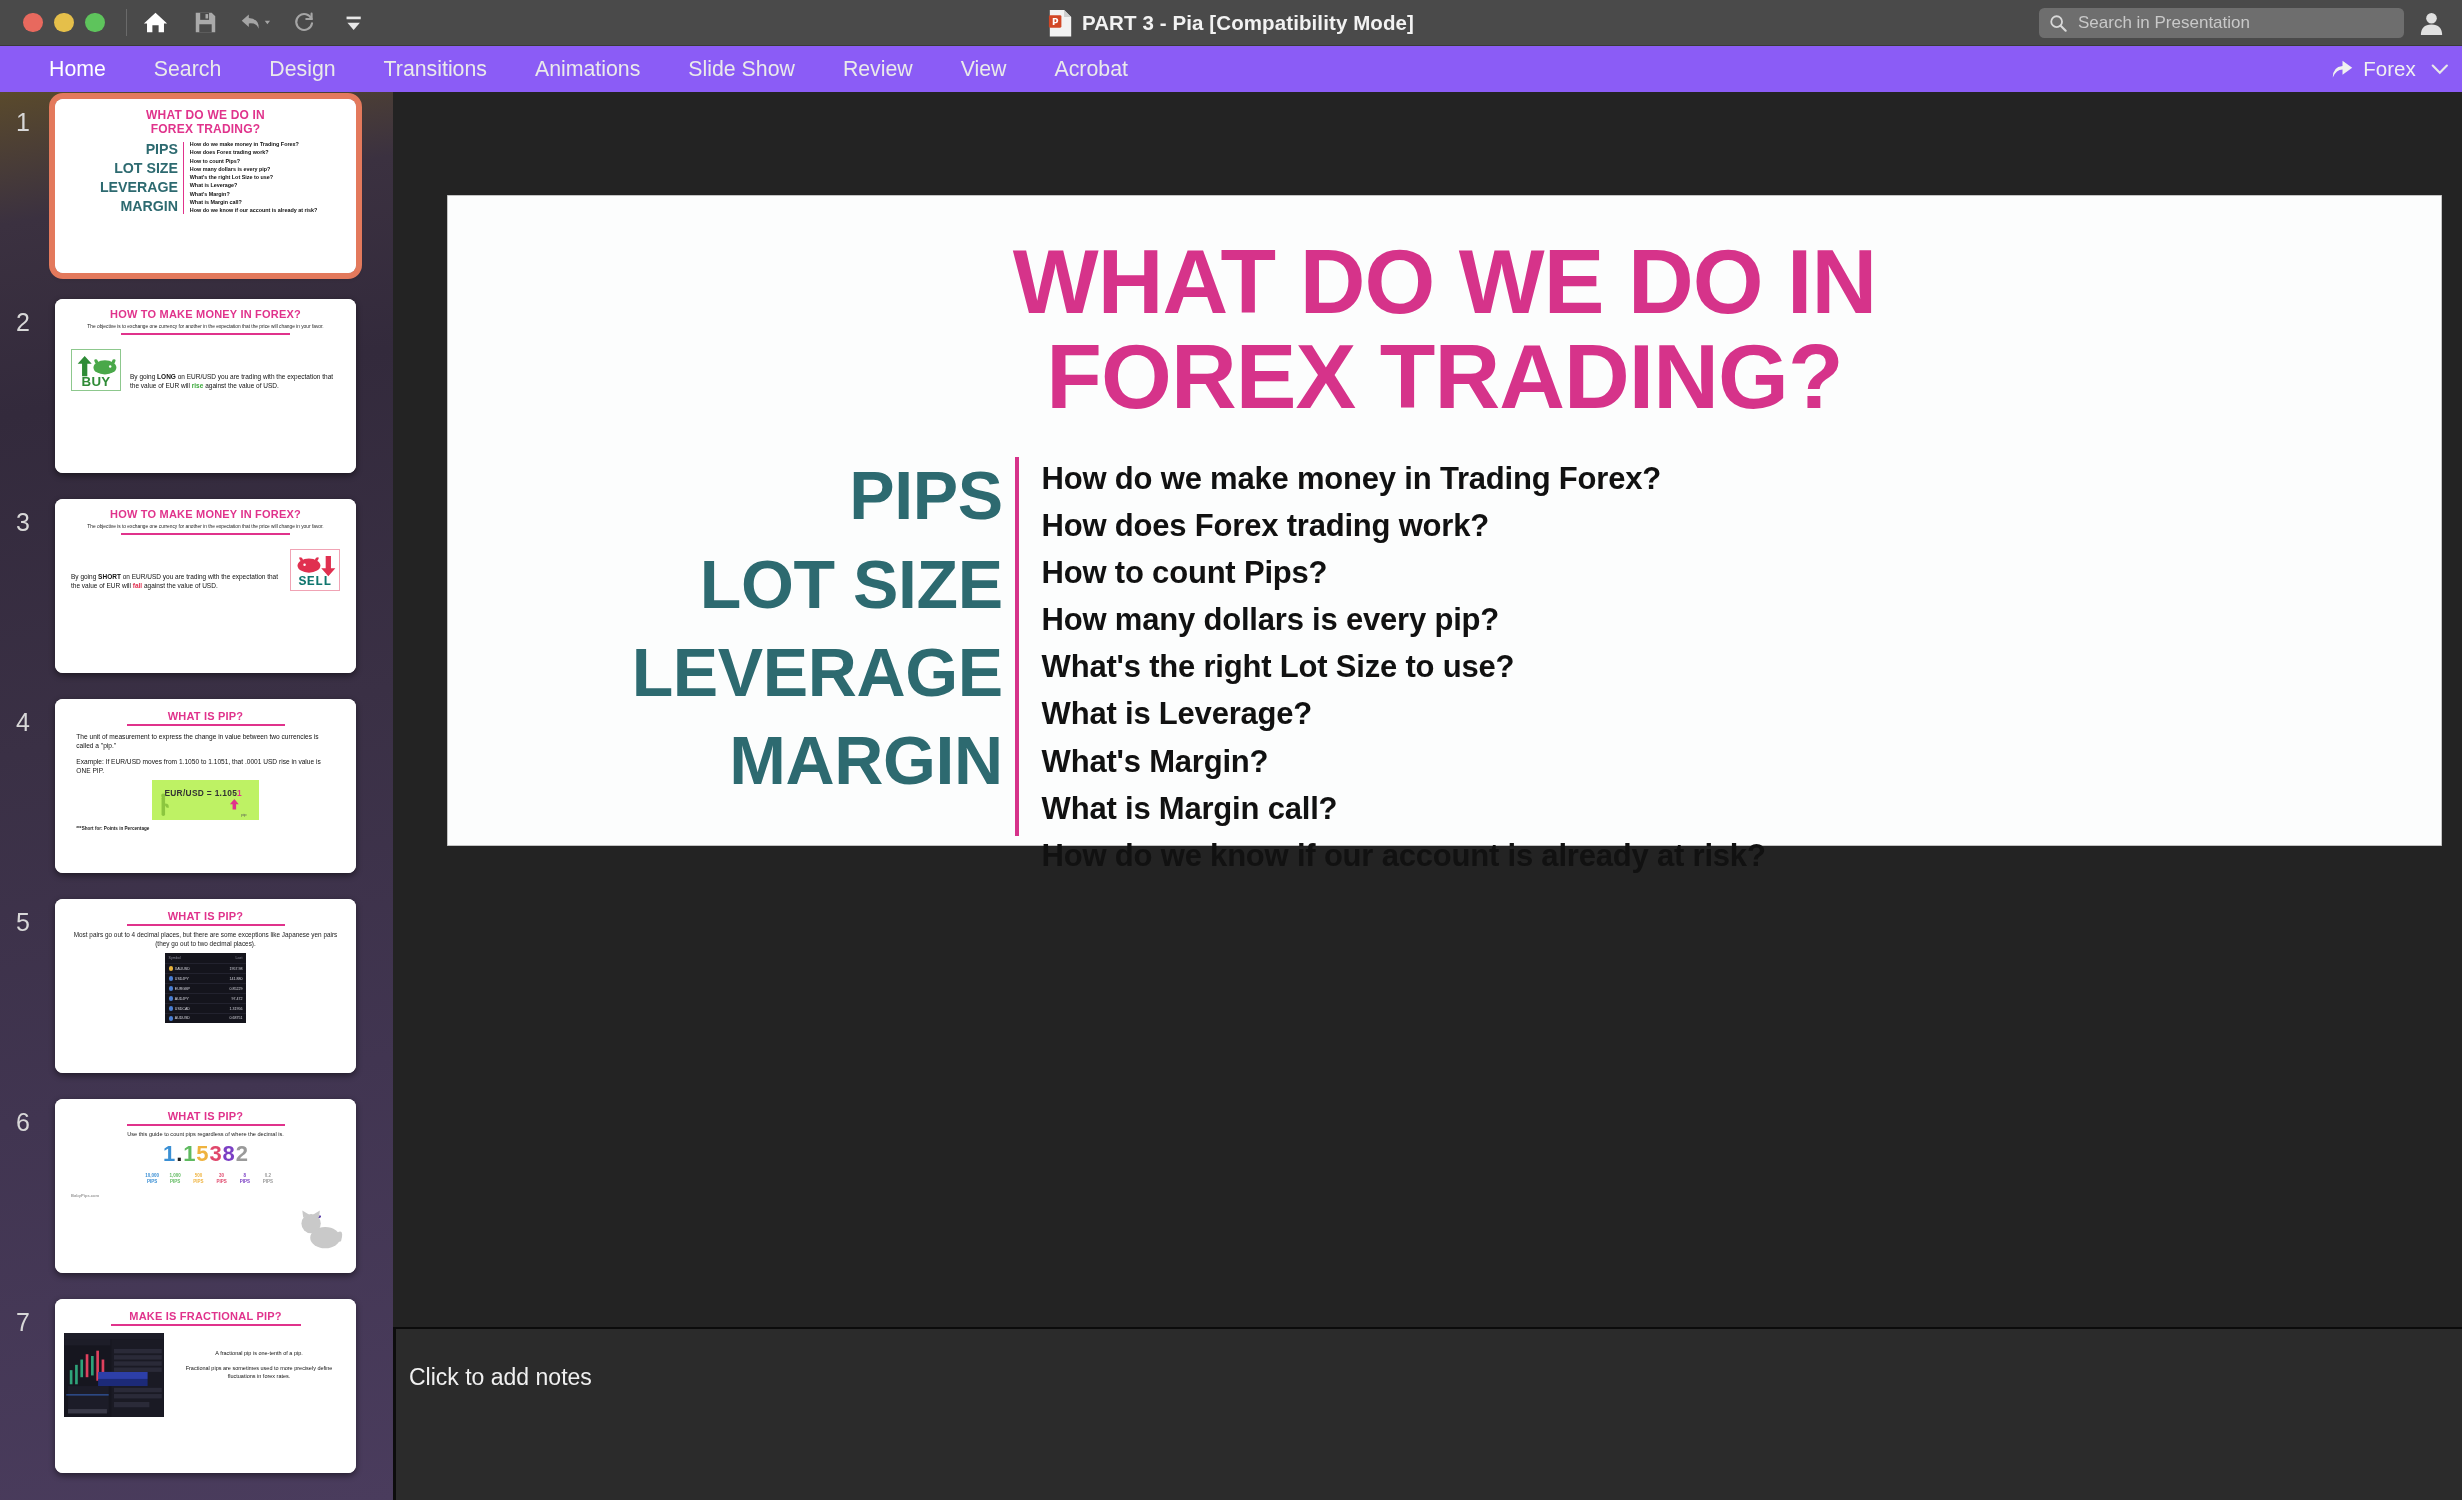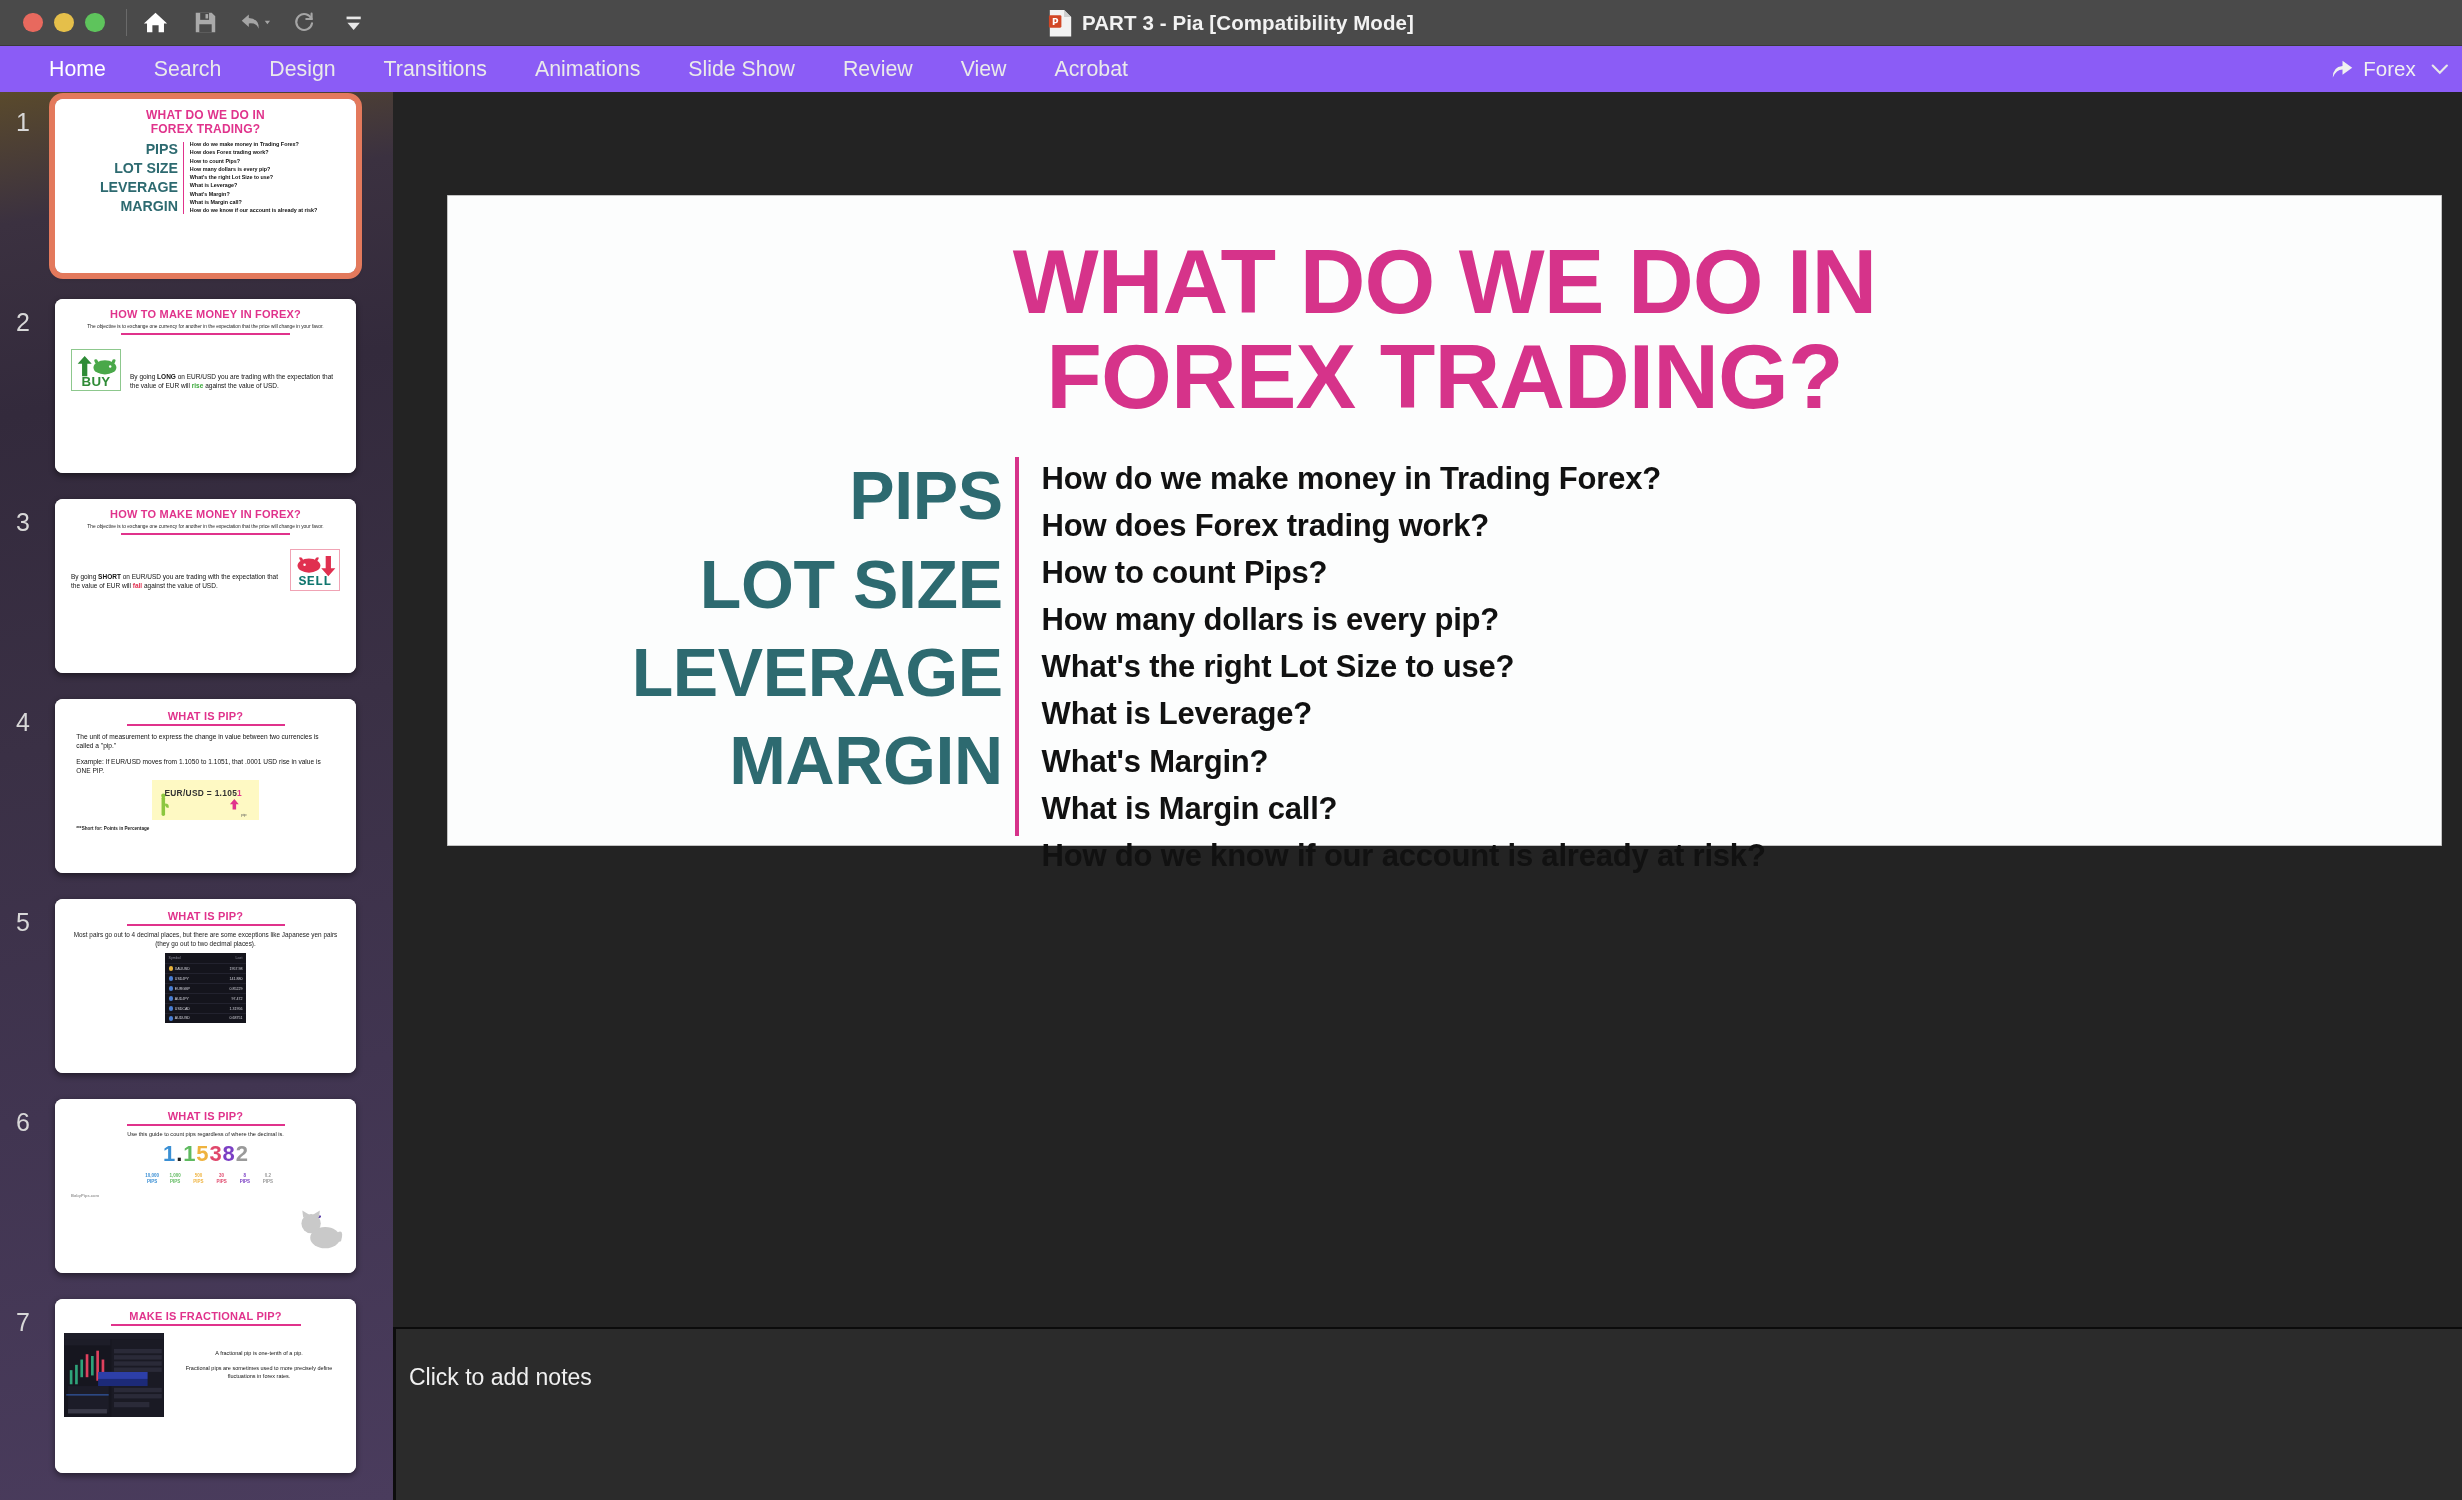--- a/index.html
+++ b/index.html
@@ -167,21 +167,21 @@
   .s23-text b { font-weight: bold; }
   .cg { color: #3aa83a; font-weight: bold; }
   .cr { color: #e03050; font-weight: bold; }
 
   
   .s4-title { font-size: 11px; padding-top: 10.7px; }
   .s4-rule { width: 158px; height: 1.4px; background: #e0338c; margin: 2.7px auto 0; }
   .s4-p { font-size: 6.6px; line-height: 1.42; color: #111; padding: 6.2px 21.3px 0; }
   .s4-box {
     margin: 4.4px auto 0; width: 107px; height: 40px;
-    background: #fef9c3; position: relative;
+    background: #bef264; position: relative;
   }
   .s4-eq {
     position: absolute; left: 12.4px; top: 8px;
     font-size: 8.4px; font-weight: bold; color: #333;
     letter-spacing: 0.3px;
   }
   .s4-eq .hl { color: #e0338c; }
   .s4-pip {
     position: absolute; right: 12.4px; bottom: 2.7px;
     font-size: 4.1px; color: #555;
@@ -358,20 +358,35 @@
   <div class="doc-title">
     <svg width="25" height="28.5" viewBox="0 0 28 32">
         <path d="M2 1 H18 L26 9 V31 H2 Z" fill="#f2f2f2"></path>
         <path d="M18 1 L26 9 H18 Z" fill="#cfcfcf"></path>
         <rect x="1" y="7" width="14" height="14" rx="1.5" fill="#d24726"></rect>
         <text x="8" y="18" font-size="10" font-family="DejaVu Sans, sans-serif" fill="#ffffff" text-anchor="middle" font-weight="bold">P</text>
       </svg>
     <span class="tname">PART 3 - Pia [Compatibility Mode]</span>
   </div>
 
+  <div class="tb-right">
+    <div class="searchbox">
+      <svg width="18" height="18" viewBox="0 0 20 20">
+          <circle cx="8.5" cy="8.5" r="6" fill="none" stroke="#d8d8d8" stroke-width="2"></circle>
+          <line x1="13" y1="13" x2="18.5" y2="18.5" stroke="#d8d8d8" stroke-width="2.4" stroke-linecap="round"></line>
+        </svg>
+      <span class="ph">Search in Presentation</span>
+    </div>
+    <div class="acct-icon">
+      <svg width="23" height="25" viewBox="0 0 26 28">
+          <circle cx="13" cy="8" r="6" fill="#e0e0e0"></circle>
+          <path d="M1 27 Q1 15 13 15 Q25 15 25 27 Z" fill="#e0e0e0"></path>
+        </svg>
+    </div>
+  </div>
 </div>
 
 <div class="ribbon">
   <div class="tabs">
     <div class="tab active">Home</div>
     <div class="tab">Search</div>
     <div class="tab">Design</div>
     <div class="tab">Transitions</div>
     <div class="tab">Animations</div>
     <div class="tab">Slide Show</div>

